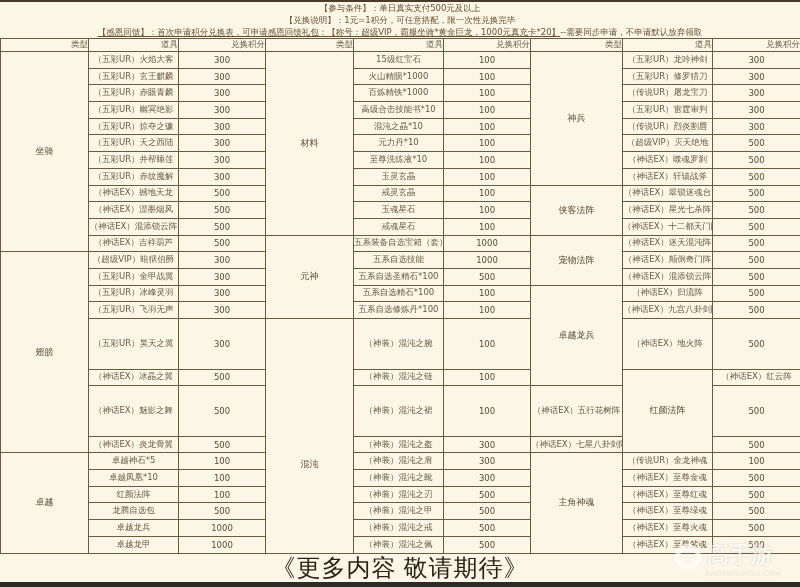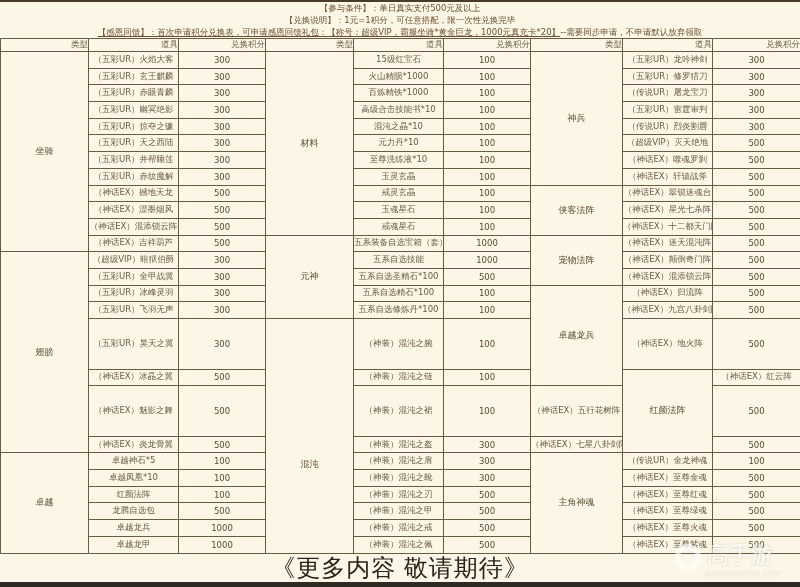--- a/index.html
+++ b/index.html
@@ -34,21 +34,21 @@
   table.grid td.cat { font-size:9px; color:#5a4a35; }
   table.grid td.item { text-align:center; }
   table.grid td.pts { color:#5a4a35; }
   col.c-cat { width:88px; }
   col.c-item { width:90px; }
   col.c-pts { width:87px; }
 
   .footer-text {
     position:absolute; left:0; top:552px; width:800px; text-align:center;
     font-size:24px; color:#2a2218; letter-spacing:1px;
-    font-family:Liberation Sans, sans-serif;
+    font-family:Liberation Serif, serif;
   }
   .bottom-bar { position:absolute; left:0; bottom:0; width:800px; height:5px; background:#2e2a24; }
 
   .watermark {
     position:absolute; left:675px; top:540px; width:125px; height:42px;
     opacity:0.75; color:#ffffff; pointer-events:none;
   }
   .watermark .g-logo {
     position:absolute; left:0; top:4px; width:26px; height:26px; border-radius:50%;
     border:5px solid rgba(255,255,255,0.85); box-sizing:border-box;

